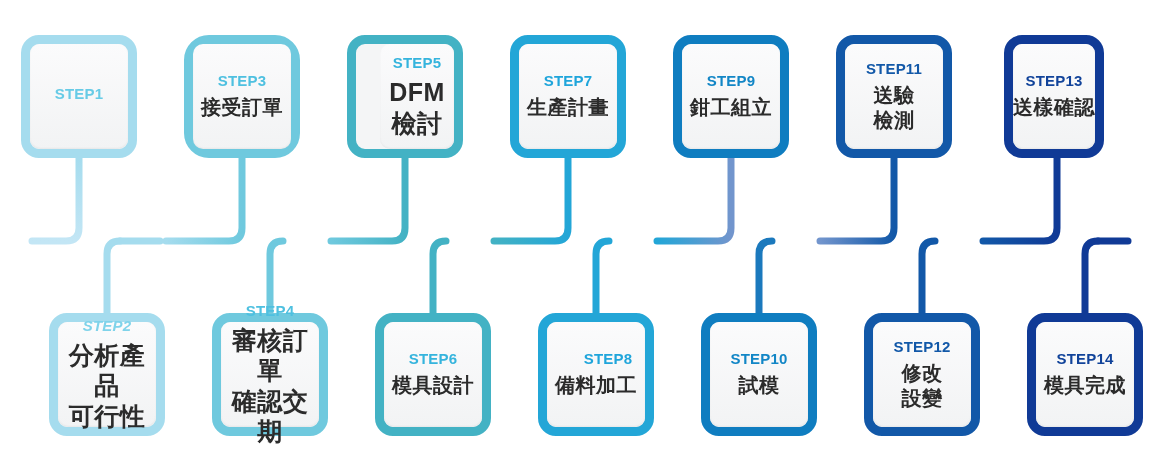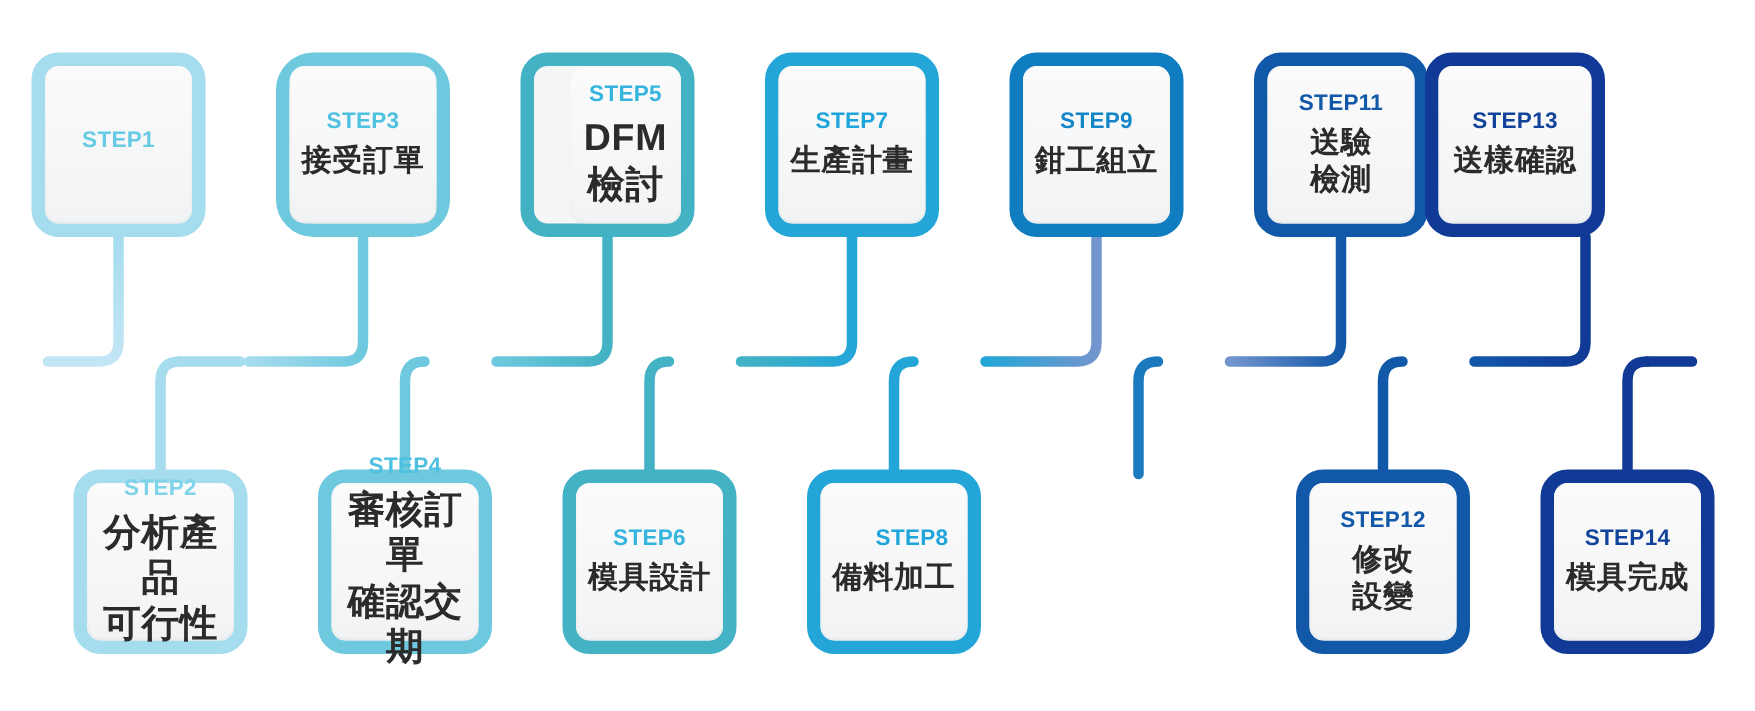--- a/index.html
+++ b/index.html
@@ -178,30 +178,30 @@
   </div>
 
   <div class="node" style="left:836px; top:35px; width:116px; height:123px; border-width:9px; border-color:#1258a8;">
     <div class="node-inner">
       <div class="step-label" style="color:#1258a8;">STEP11</div>
       <div class="node-text">送驗
 檢測</div>
     </div>
   </div>
 
-  <div class="node" style="left:950px; top:35px; width:120px; height:123px; border-width:9px; border-color:#103a96;">
+  <div class="node" style="left:1004px; top:35px; width:100px; height:123px; border-width:9px; border-color:#103a96;">
     <div class="node-inner">
       <div class="step-label" style="color:#11439a;">STEP13</div>
       <div class="node-text">送樣確認</div>
     </div>
   </div>
 
   <div class="node" style="left:49px; top:313px; width:116px; height:123px; border-width:9px; border-color:#a5dcee;">
     <div class="node-inner">
-      <div class="step-label" style="color:#7fd3ea;">STEP2</div>
+      <div class="step-label" style="color:#7fd3ea;font-style:italic;">STEP2</div>
       <div class="node-text small">分析產品
 可行性</div>
     </div>
   </div>
 
   <div class="node" style="left:212px; top:313px; width:116px; height:123px; border-width:9px; border-color:#6fc9de;">
     <div class="node-inner">
       <div class="step-label" style="color:#4ec0e0;">STEP4</div>
       <div class="node-text small">審核訂單
 確認交期</div>
@@ -215,20 +215,26 @@
     </div>
   </div>
 
   <div class="node" style="left:538px; top:313px; width:116px; height:123px; border-width:9px; border-color:#23a6d7;">
     <div class="node-inner">
       <div class="step-label" style="color:#1fa5db;margin-left:24px;">STEP8</div>
       <div class="node-text">備料加工</div>
     </div>
   </div>
 
+  <div class="node" style="left:701px; top:313px; width:116px; height:123px; border-width:9px; border-color:#0f7dc0;">
+    <div class="node-inner">
+      <div class="step-label" style="color:#1286c6;">STEP10</div>
+      <div class="node-text">試模</div>
+    </div>
+  </div>
 
   <div class="node" style="left:864px; top:313px; width:116px; height:123px; border-width:9px; border-color:#1258a8;">
     <div class="node-inner">
       <div class="step-label" style="color:#1258a8;">STEP12</div>
       <div class="node-text">修改
 設變</div>
     </div>
   </div>
 
   <div class="node" style="left:1027px; top:313px; width:116px; height:123px; border-width:9px; border-color:#103a96;">

